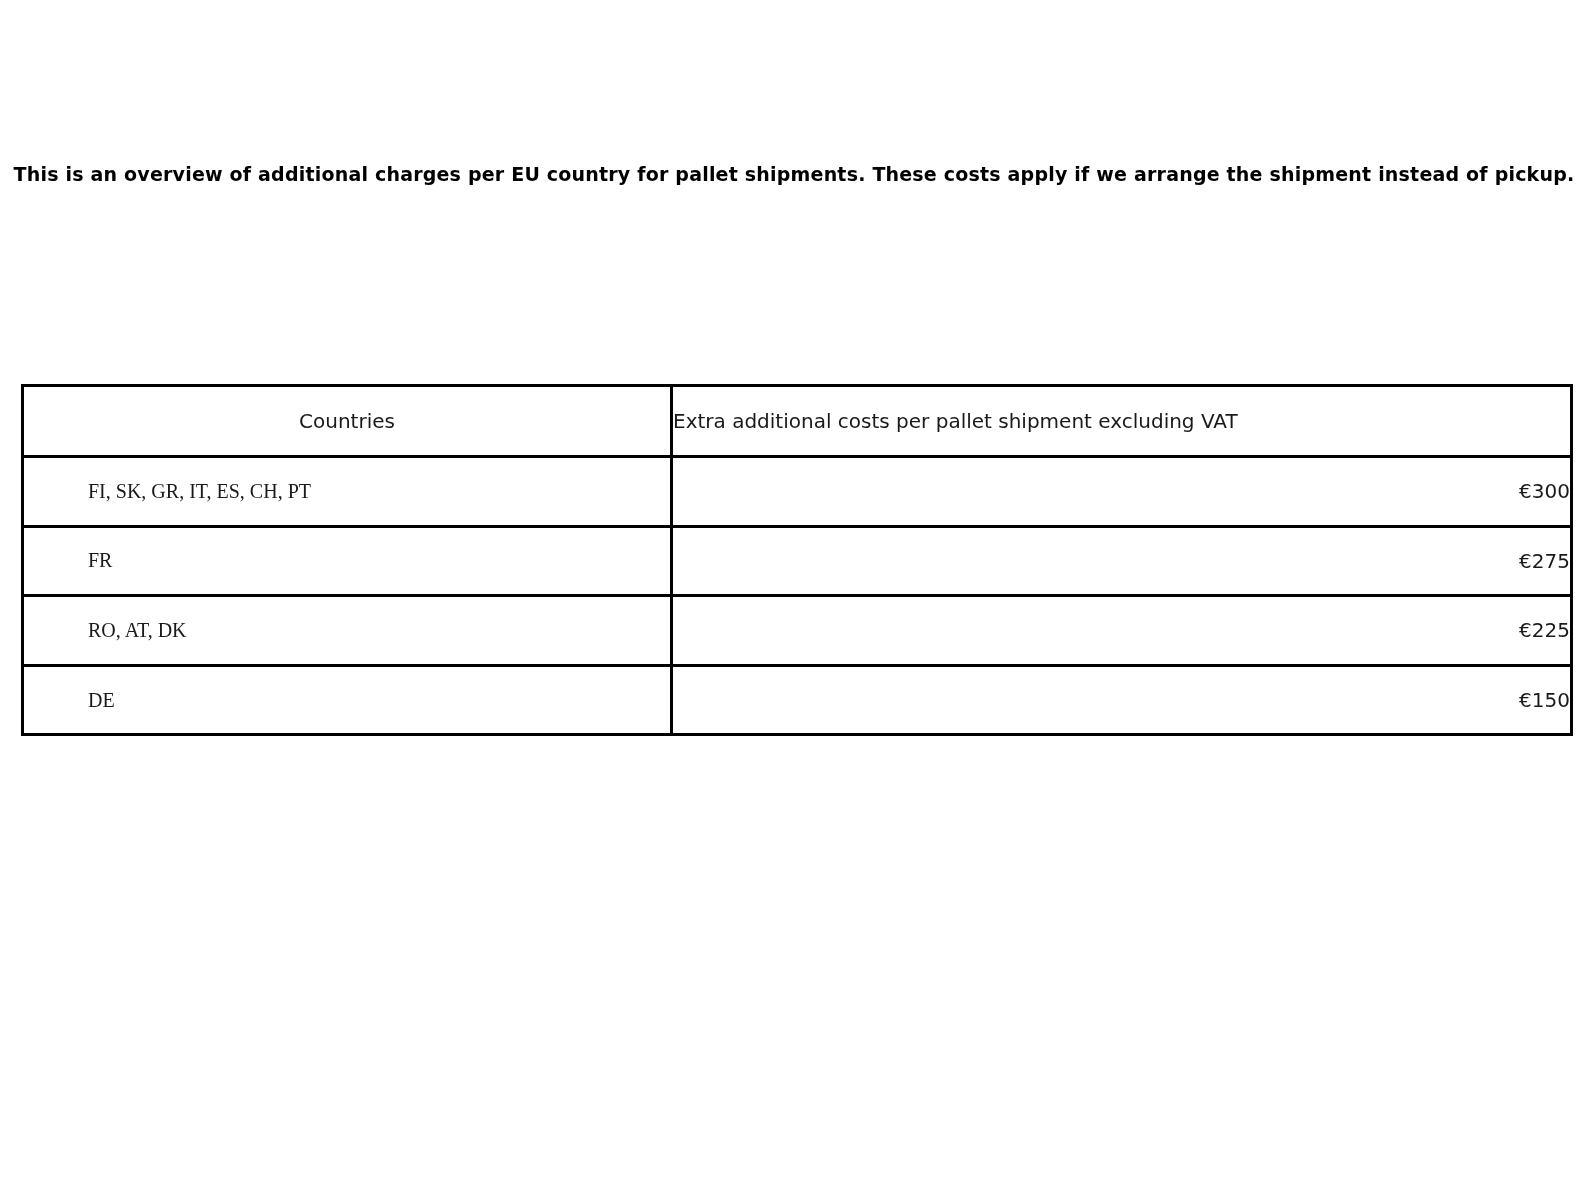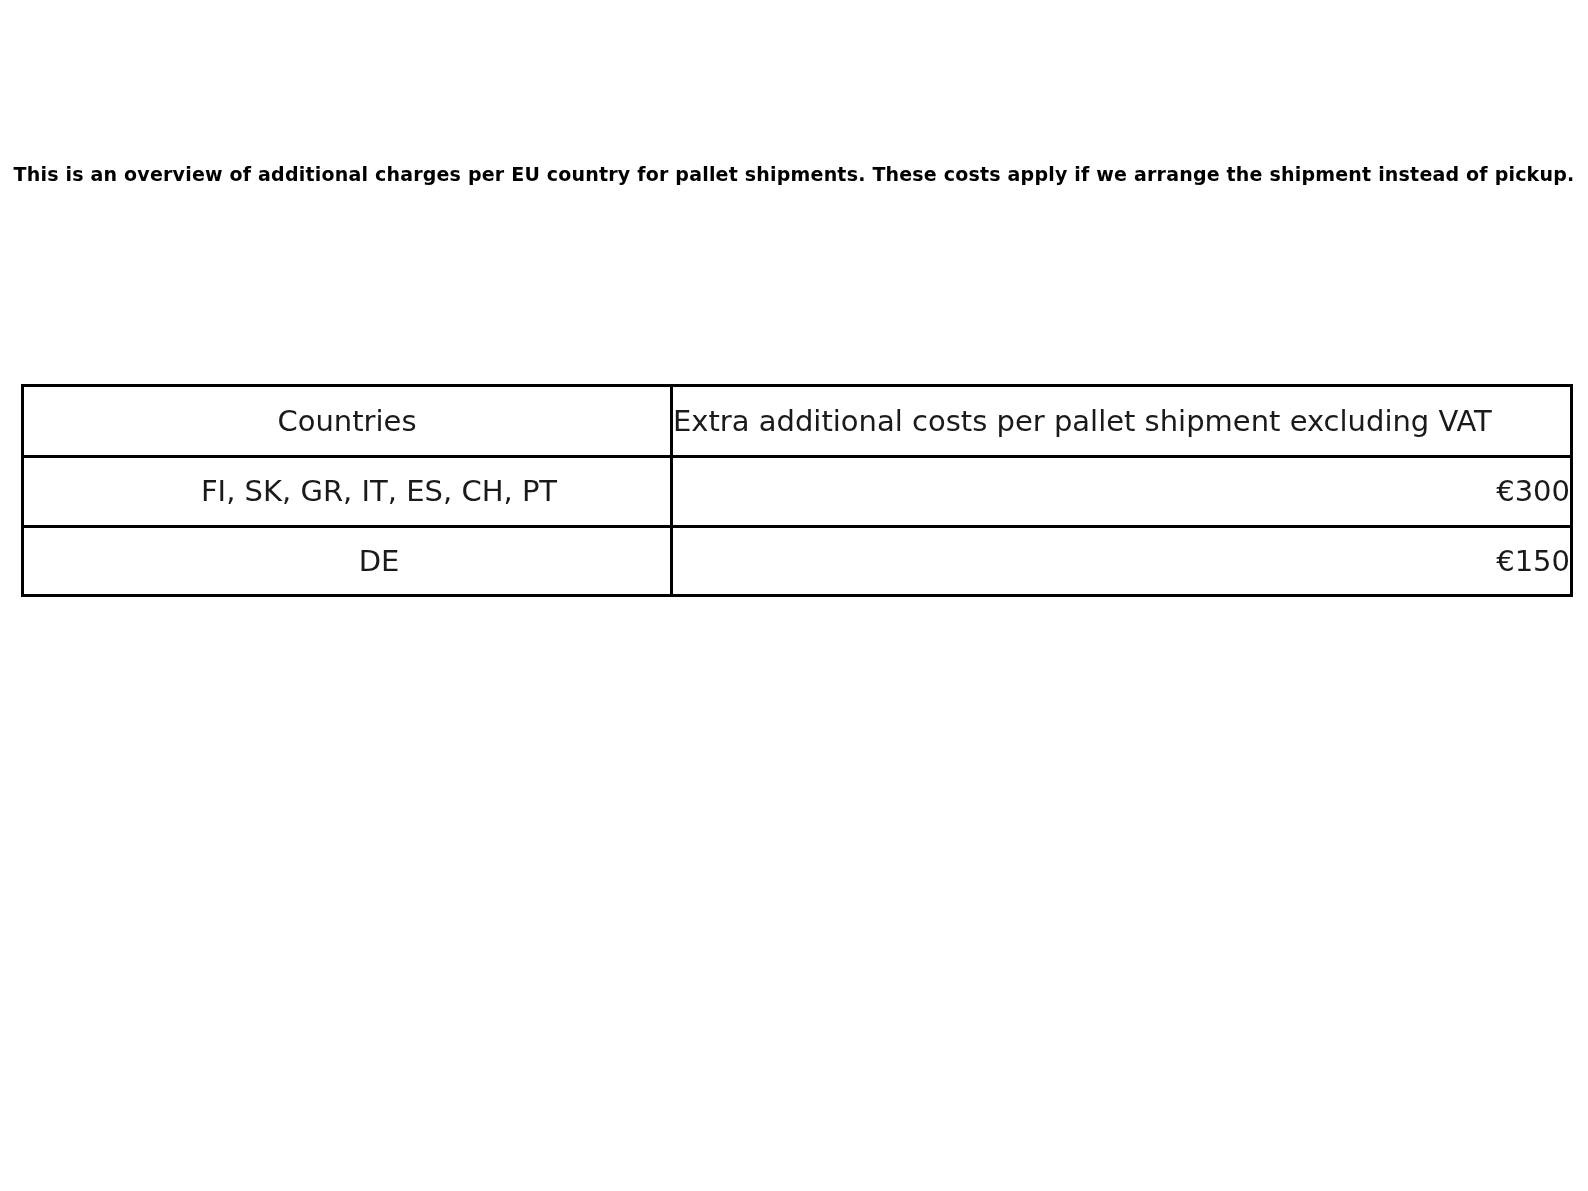--- a/index.html
+++ b/index.html
@@ -27,34 +27,34 @@
   table.charges {
     position: absolute;
     left: 21px; top: 384px;
     width: 1549px;
     border-collapse: collapse;
     table-layout: fixed;
     background: #ffffff;
   }
   table.charges th, table.charges td {
     border: 3px solid #000000;
-    font-size: 29px;
+    font-size: 20px;
     font-weight: normal;
     color: #1a1a1a;
     white-space: nowrap;
     overflow: hidden;
     vertical-align: middle;
   }
   tr.header-row { height: 71px; }
   tr.data-row   { height: 69.6px; }
 
   th.col-countries-header { width: 649px; text-align: center; }
   th.col-cost-header      { width: 900px; text-align: left; }
 
-  td.cell-countries { text-align: center; padding-left: 64px; }
+  td.cell-countries { text-align: left; padding-left: 64px; font-family: Liberation Serif, serif; }
   td.cell-cost      { text-align: right; padding-left: 90px; }
 </style>
 </head>
 <body>
 
 <div class="page">
 
   <div class="intro">This is an overview of additional charges per EU country for pallet shipments. These costs apply if we arrange the shipment instead of pickup.</div>
 
   <table class="charges">
@@ -67,19 +67,27 @@
         <th class="col-countries-header">Countries</th>
         <th class="col-cost-header">Extra additional costs per pallet shipment excluding VAT</th>
       </tr>
     </thead>
     <tbody>
       <tr class="data-row">
         <td class="cell-countries">FI, SK, GR, IT, ES, CH, PT</td>
         <td class="cell-cost">€300</td>
       </tr>
       <tr class="data-row">
+        <td class="cell-countries">FR</td>
+        <td class="cell-cost">€275</td>
+      </tr>
+      <tr class="data-row">
+        <td class="cell-countries">RO, AT, DK</td>
+        <td class="cell-cost">€225</td>
+      </tr>
+      <tr class="data-row">
         <td class="cell-countries">DE</td>
         <td class="cell-cost">€150</td>
       </tr>
     </tbody>
   </table>
 
 </div>
 
 </body></html>

